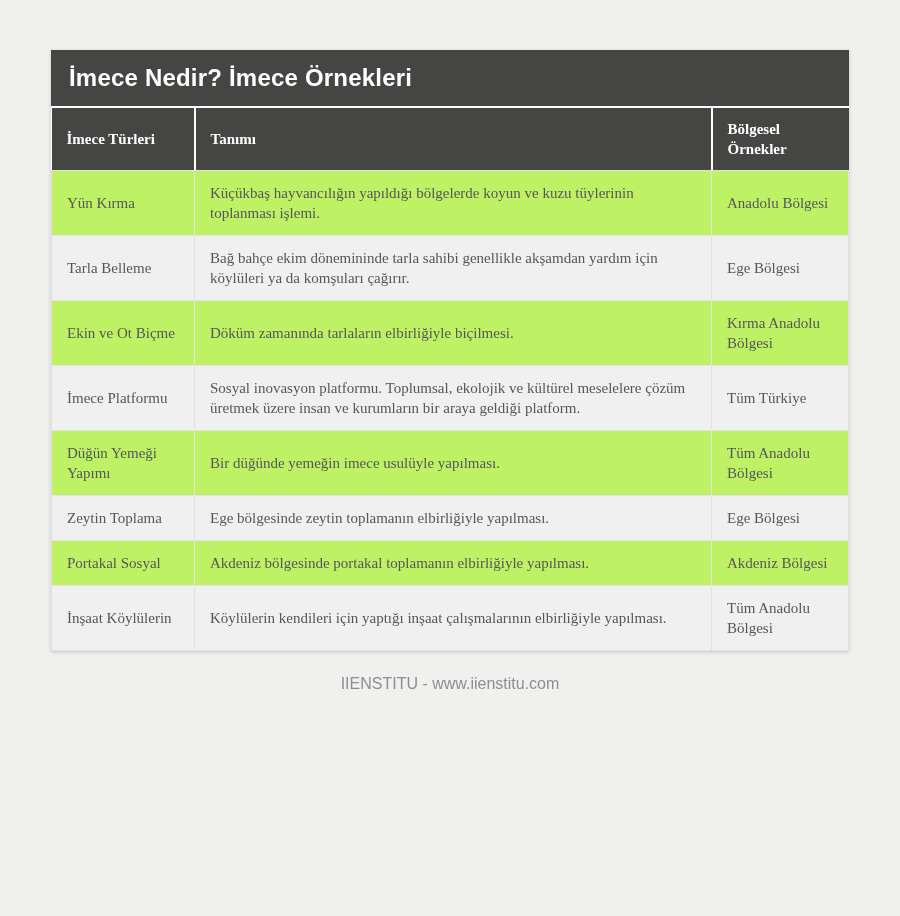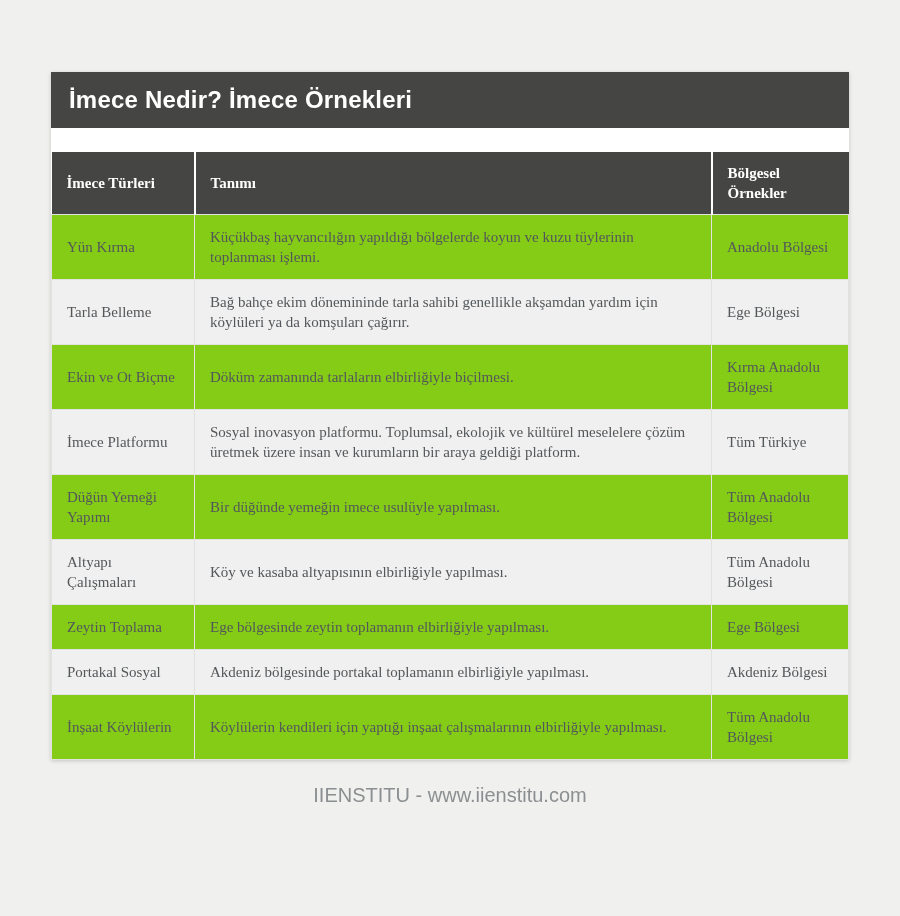--- a/index.html
+++ b/index.html
@@ -1,15 +1,15 @@
 <!DOCTYPE html>
 <html lang="tr"><head>
 <meta charset="utf-8">
 <style>
-  * { box-sizing: border-box; margin-top: 22px; }
+  * { box-sizing: border-box; }
   html, body {
     margin: 0;
     padding: 0;
   }
   body {
     width: 900px;
     height: 916px;
     background: #f0f0ef;
     font-family: "Liberation Sans", sans-serif;
     padding-top: 50px;
@@ -53,26 +53,26 @@
     border-left: 2px solid #ffffff;
   }
   .imece-table td {
     font-size: 15px;
     color: #54575a;
     line-height: 20px;
     vertical-align: middle;
     padding: 12px 15px;
     border: 1px solid #e2e2e2;
   }
-  .imece-table tbody tr { background: #84cc16; }
+  .imece-table tbody tr { background: #bef264; }
   .imece-table tbody tr:nth-child(even) { background: #f0f0f0; }
   .footer-credit {
     margin-top: 24px;
     text-align: center;
-    font-size: 20px;
+    font-size: 16px;
     color: #8c8f91;
   }
 </style>
 </head>
 <body>
 
 <div class="card">
   <div class="card-title">İmece Nedir? İmece Örnekleri</div>
   <table class="imece-table">
     <colgroup>
@@ -107,25 +107,20 @@
         <td>İmece Platformu</td>
         <td>Sosyal inovasyon platformu. Toplumsal, ekolojik ve kültürel meselelere çözüm üretmek üzere insan ve kurumların bir araya geldiği platform.</td>
         <td>Tüm Türkiye</td>
       </tr>
       <tr>
         <td>Düğün Yemeği Yapımı</td>
         <td>Bir düğünde yemeğin imece usulüyle yapılması.</td>
         <td>Tüm Anadolu Bölgesi</td>
       </tr>
       <tr>
-        <td>Altyapı Çalışmaları</td>
-        <td>Köy ve kasaba altyapısının elbirliğiyle yapılması.</td>
-        <td>Tüm Anadolu Bölgesi</td>
-      </tr>
-      <tr>
         <td>Zeytin Toplama</td>
         <td>Ege bölgesinde zeytin toplamanın elbirliğiyle yapılması.</td>
         <td>Ege Bölgesi</td>
       </tr>
       <tr>
         <td>Portakal Sosyal</td>
         <td>Akdeniz bölgesinde portakal toplamanın elbirliğiyle yapılması.</td>
         <td>Akdeniz Bölgesi</td>
       </tr>
       <tr>

